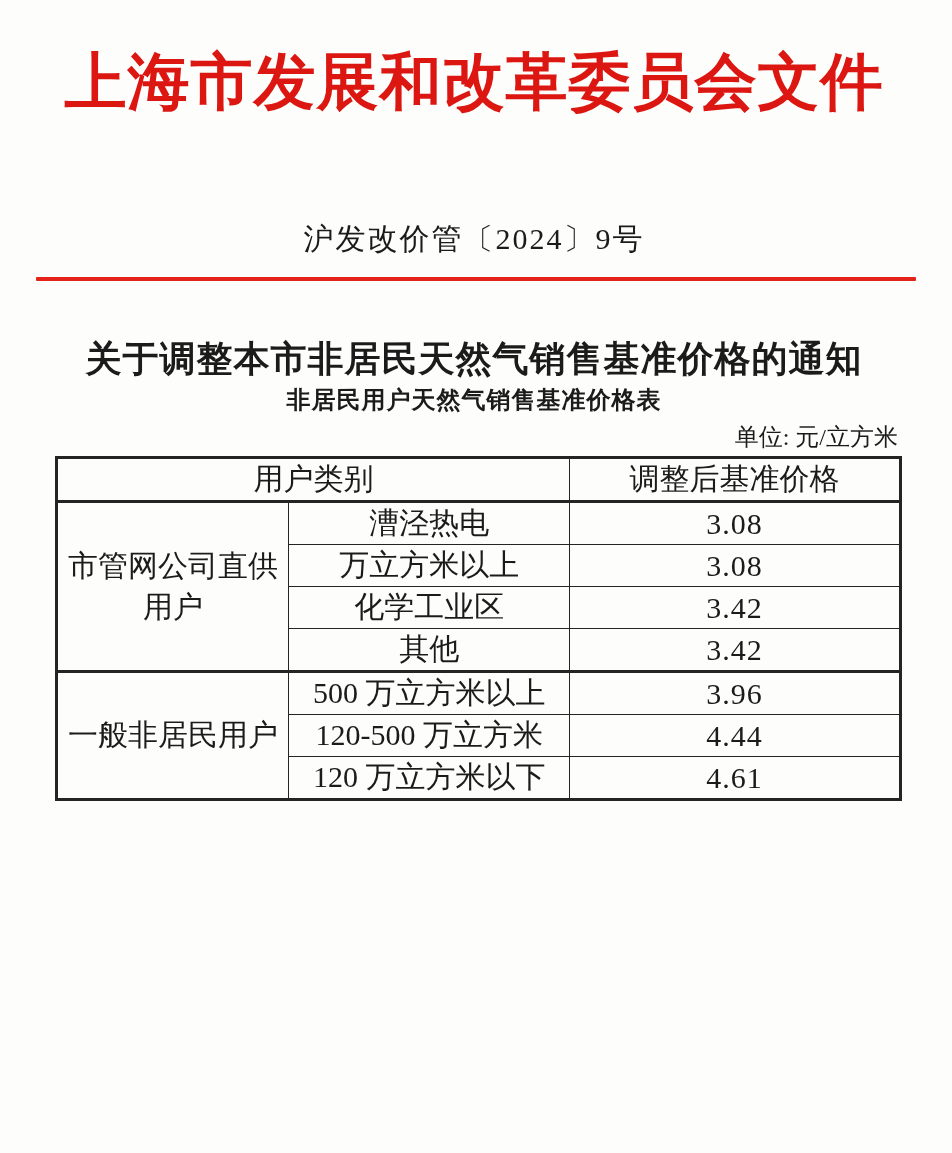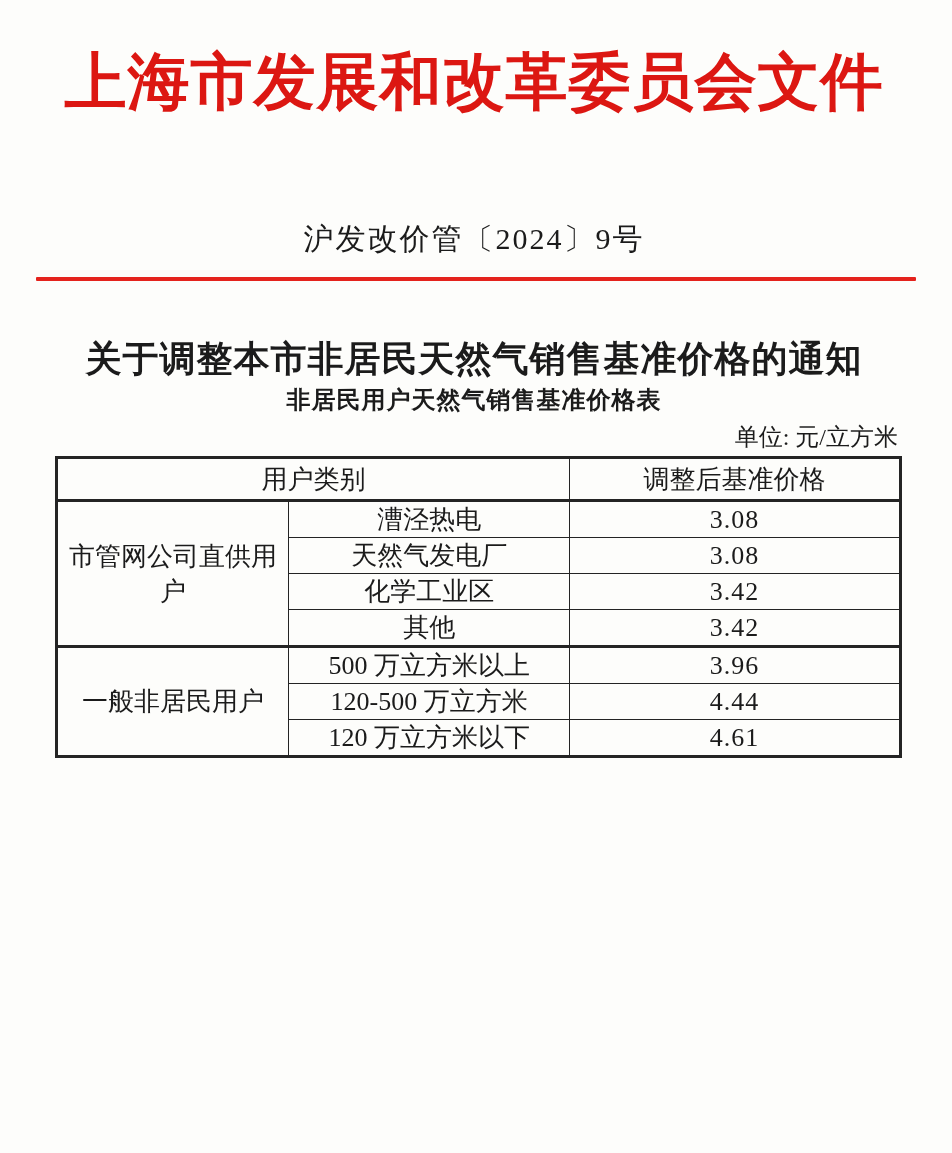--- a/index.html
+++ b/index.html
@@ -69,21 +69,21 @@
     text-align: right;
     padding-right: 50px;
     font-size: 24px;
     line-height: 28px;
   }
   table.price-table {
     margin: 5px 0 0 55px;
     width: 847px;
     border-collapse: collapse;
     border: 3px solid #242424;
-    font-size: 26px;
+    font-size: 30px;
   }
   .price-table col.c1 { width: 233px; }
   .price-table col.c2 { width: 282px; }
   .price-table col.c3 { width: 332px; }
   .price-table th, .price-table td {
     border: 1.6px solid #242424;
     text-align: center;
     vertical-align: middle;
     font-weight: 400;
     padding: 0;
@@ -123,21 +123,21 @@
         <th colspan="2">用户类别</th>
         <th>调整后基准价格</th>
       </tr>
 
       <tr>
         <td rowspan="4">市管网公司直供用户</td>
         <td>漕泾热电</td>
         <td class="num">3.08</td>
       </tr>
       <tr>
-        <td>天然气发电厂</td>
+        <td>万立方米以上</td>
         <td class="num">3.08</td>
       </tr>
       <tr>
         <td>化学工业区</td>
         <td class="num">3.42</td>
       </tr>
       <tr>
         <td>其他</td>
         <td class="num">3.42</td>
       </tr>

